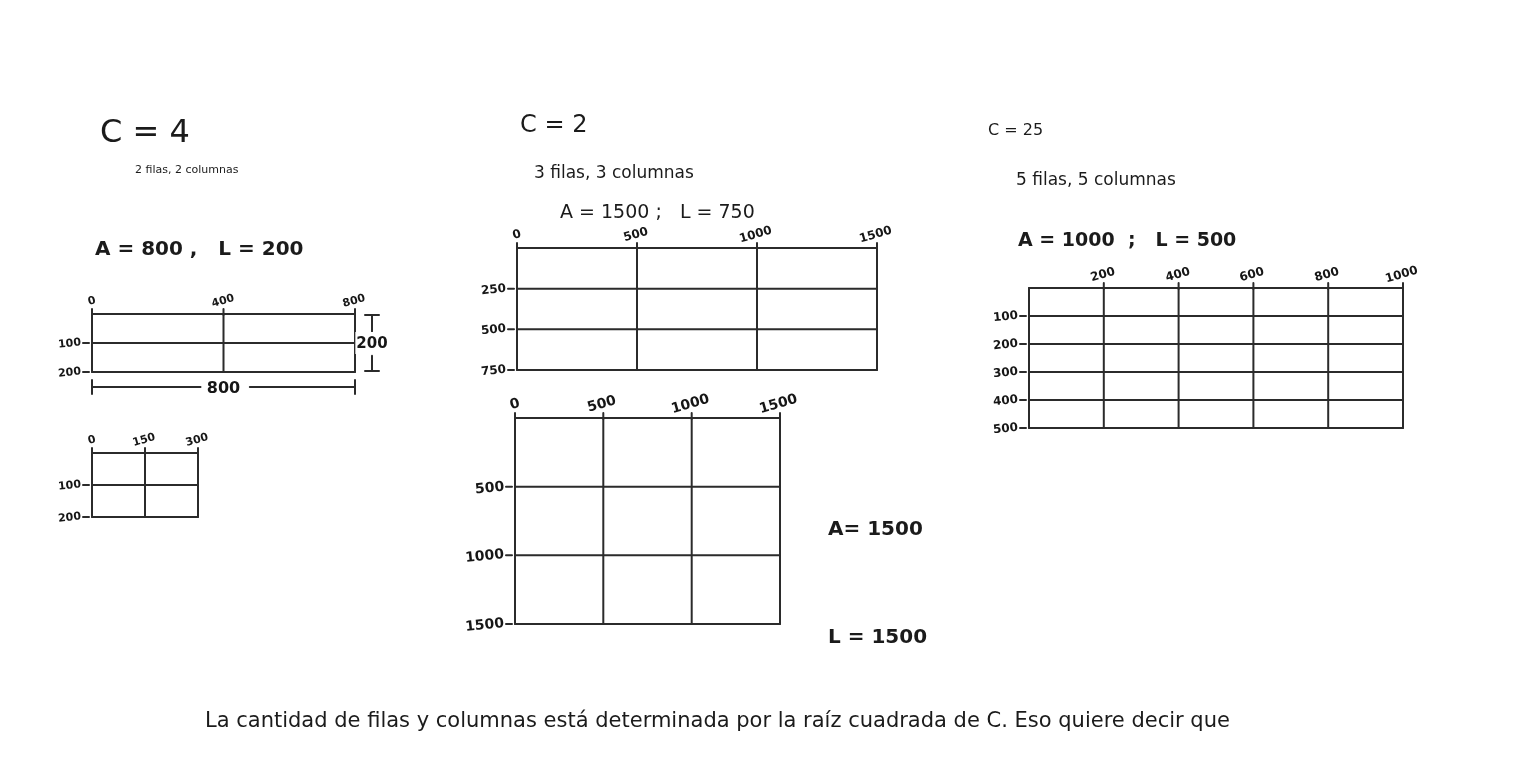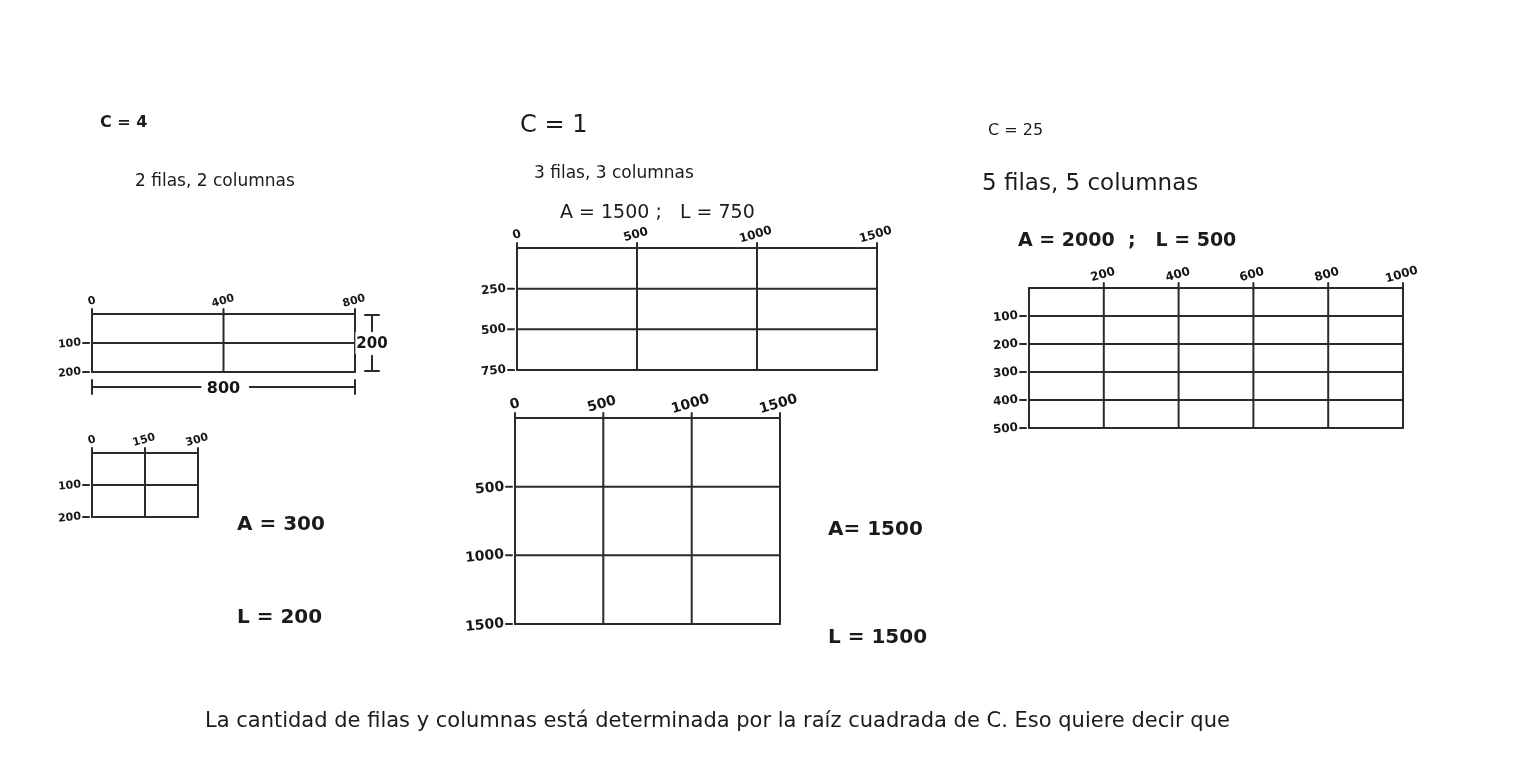--- a/index.html
+++ b/index.html
@@ -3,30 +3,30 @@
 <meta charset="utf-8">
 <style>
   * { box-sizing: border-box; }
   html,body { margin:0; padding:0; background:#fff; }
   body { font-family:"DejaVu Sans", sans-serif; color:#1b1b1b; }
   .canvas { position:relative; width:1532px; height:757px; background:#ffffff; overflow:hidden; }
   .abs { position:absolute; white-space:pre; }
 
   .title   { left:428px; top:36px;  font-size:21px; letter-spacing:.2px; }
 
-  #h-c4    { left:100px;  top:112px; font-size:16px;font-weight:bold; }
-  #s-c4    { left:135px;  top:170px; font-size:17px; }
+  #h-c4    { left:100px;  top:112px; font-size:32px; }
+  #s-c4    { left:135px;  top:163px; font-size:11px; }
   #cap-c4  { left:95px;   top:236px; font-size:20px; font-weight:700; }
 
   #h-c9    { left:520px;  top:110px; font-size:24px; }
   #s-c9    { left:534px;  top:162px; font-size:17px; }
   #cap-c9  { left:560px;  top:200px; font-size:19px; font-weight:400; }
 
   #h-c25   { left:988px; top:120px; font-size:16px; }
-  #s-c25   { left:982px; top:169px; font-size:23px; }
+  #s-c25   { left:1016px; top:169px; font-size:17px; }
   #cap-c25 { left:1018px; top:228px; font-size:19px; font-weight:700; }
 
   .grid-fig { position:absolute; }
   .grid-fig svg { position:absolute; left:0; top:0; overflow:visible; }
   #g0 { left:92px;   top:314px; width:263px; height:58px;  }
   #g1 { left:92px;   top:453px; width:106px; height:64px;  }
   #g2 { left:517px;  top:248px; width:360px; height:122px; }
   #g3 { left:515px;  top:418px; width:265px; height:206px; }
   #g4 { left:1029px; top:288px; width:374px; height:140px; }
 
@@ -51,20 +51,21 @@
   .footer { left:205px; top:645px; font-size:21px; line-height:30px; white-space:pre; }
 </style>
 </head>
 <body>
 
 <div class="canvas">
 
 
   <div class="abs" id="h-c4">C = 4</div>
   <div class="abs" id="s-c4">2 filas, 2 columnas</div>
+  <div class="abs" id="cap-c4">A = 800 ,   L = 200</div>
   <div class="grid-fig" id="g0">
       <svg width="263" height="58">
         <g stroke="#2b2b2b" stroke-width="2" stroke-linecap="round" fill="none">
           <line x1="0.0" y1="0.0" x2="263.0" y2="0.0"></line>
           <line x1="0.0" y1="29.0" x2="263.0" y2="29.0"></line>
           <line x1="0.0" y1="58.0" x2="263.0" y2="58.0"></line>
           <line x1="0.0" y1="0.0" x2="0.0" y2="58.0"></line>
           <line x1="131.5" y1="0.0" x2="131.5" y2="58.0"></line>
           <line x1="263.0" y1="0.0" x2="263.0" y2="58.0"></line>
           <line x1="0.0" y1="-5.0" x2="0.0" y2="1.0"></line>
@@ -105,26 +106,22 @@
           <line x1="-9.0" y1="32.0" x2="-3.0" y2="32.0"></line>
           <line x1="-9.0" y1="64.0" x2="-3.0" y2="64.0"></line>
         </g>
       </svg>
       <span class="tick tick-top" style="left: 0px;">0</span>
       <span class="tick tick-top" style="left: 53px;">150</span>
       <span class="tick tick-top" style="left: 106px;">300</span>
       <span class="tick tick-left" style="top: 32px;">100</span>
       <span class="tick tick-left" style="top: 64px;">200</span>
     </div>
-  <div class="ann" id="ann-c4">
-    <div>A = 300</div>
-    <div>L = 200</div>
-  </div>
-
-  <div class="abs" id="h-c9">C = 1</div>
+
+  <div class="abs" id="h-c9">C = 2</div>
   <div class="abs" id="s-c9">3 filas, 3 columnas</div>
   <div class="abs" id="cap-c9">A = 1500 ;   L = 750</div>
   <div class="grid-fig" id="g2">
       <svg width="360" height="122">
         <g stroke="#2b2b2b" stroke-width="2" stroke-linecap="round" fill="none">
           <line x1="0.0" y1="0.0" x2="360.0" y2="0.0"></line>
           <line x1="0.0" y1="40.7" x2="360.0" y2="40.7"></line>
           <line x1="0.0" y1="81.3" x2="360.0" y2="81.3"></line>
           <line x1="0.0" y1="122.0" x2="360.0" y2="122.0"></line>
           <line x1="0.0" y1="0.0" x2="0.0" y2="122.0"></line>
@@ -176,21 +173,21 @@
       <span class="tick tick-left" style="top: 137.333px;">1000</span>
       <span class="tick tick-left" style="top: 206px;">1500</span>
     </div>
   <div class="ann" id="ann-c9">
     <div>A= 1500</div>
     <div>L = 1500</div>
   </div>
 
   <div class="abs" id="h-c25">C = 25</div>
   <div class="abs" id="s-c25">5 filas, 5 columnas</div>
-  <div class="abs" id="cap-c25">A = 2000  ;   L = 500</div>
+  <div class="abs" id="cap-c25">A = 1000  ;   L = 500</div>
   <div class="grid-fig" id="g4">
       <svg width="374" height="140">
         <g stroke="#2b2b2b" stroke-width="2" stroke-linecap="round" fill="none">
           <line x1="0.0" y1="0.0" x2="374.0" y2="0.0"></line>
           <line x1="0.0" y1="28.0" x2="374.0" y2="28.0"></line>
           <line x1="0.0" y1="56.0" x2="374.0" y2="56.0"></line>
           <line x1="0.0" y1="84.0" x2="374.0" y2="84.0"></line>
           <line x1="0.0" y1="112.0" x2="374.0" y2="112.0"></line>
           <line x1="0.0" y1="140.0" x2="374.0" y2="140.0"></line>
           <line x1="0.0" y1="0.0" x2="0.0" y2="140.0"></line>

